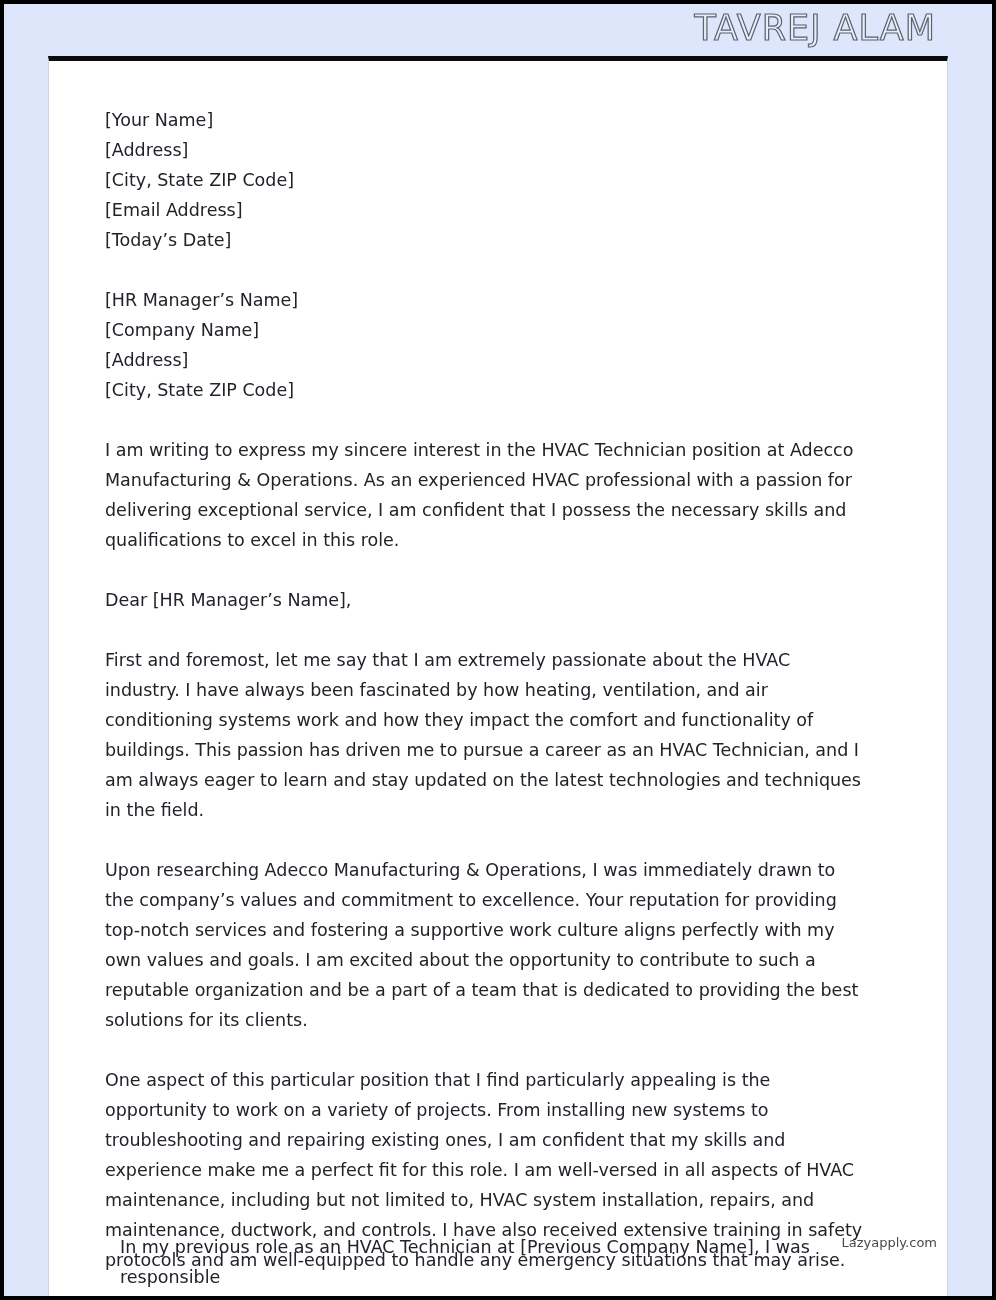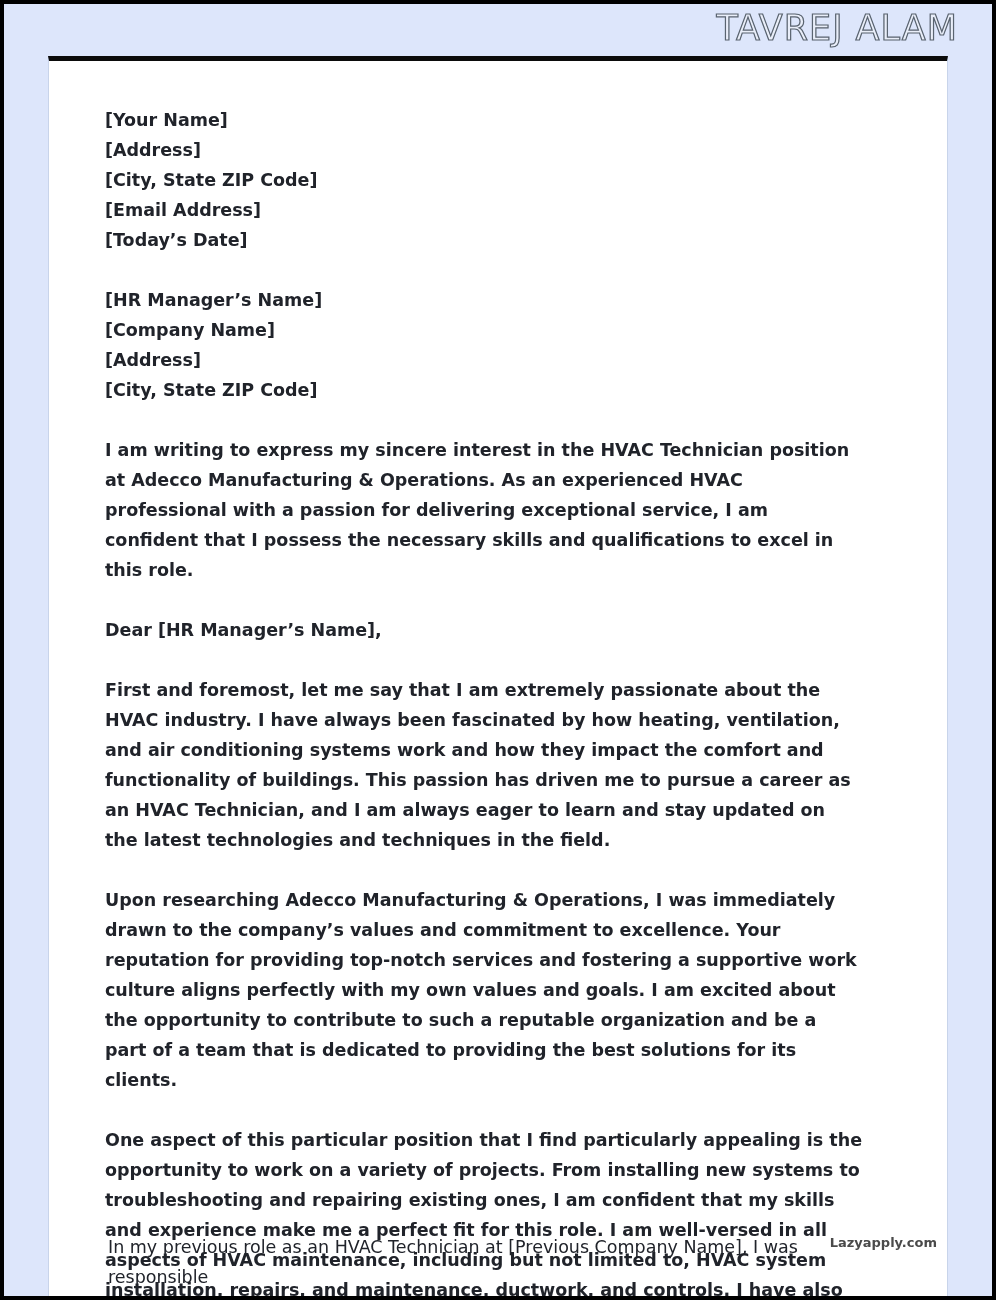--- a/index.html
+++ b/index.html
@@ -19,21 +19,21 @@
     border: 4px solid #000000;
     overflow: hidden;
   }
   .header-band {
     position: relative;
     height: 48px;
     background: #dde6fb;
     display: flex;
     align-items: center;
     justify-content: flex-end;
-    padding-right: 34px;
+    padding-right: 56px;
   }
   .header-name {
     font-size: 35px;
     letter-spacing: 1px;
     color: #e9eef9;
     -webkit-text-stroke: 1.2px #5a6470;
     text-shadow: 0 0 0 #5a6470;
     font-family: "DejaVu Sans", sans-serif;
     font-weight: 400;
     white-space: nowrap;
@@ -46,21 +46,20 @@
     bottom: 0;
     background: #ffffff;
     border-top: 5px solid #0b0b0b;
     border-left: 1px solid #c8d4ea;
     border-right: 1px solid #c8d4ea;
   }
   .doc-inner {
     position: relative;
     padding: 44px 84px 0 56px;
     height: 100%;
-    font-weight: bold;
   }
   .letter {
     font-size: 17.5px;
     line-height: 30px;
     color: #20232a;
     font-family: "DejaVu Sans", sans-serif;
   }
   .letter .block {
     margin: 0 0 30px 0;
     white-space: pre-line;
@@ -72,21 +71,21 @@
   .watermark {
     position: absolute;
     right: 10px;
     bottom: 46px;
     font-size: 13px;
     color: #4a4a4a;
     font-family: "DejaVu Sans", sans-serif;
   }
   .overflow-line {
     position: absolute;
-    left: 48px;
+    left: 60px;
     right: 44px;
     bottom: 4px;
     padding: 0 56px;
     font-size: 17.5px;
     line-height: 30px;
     color: #20232a;
     background: transparent;
   }
   .bottom-strip {
     position: absolute;

